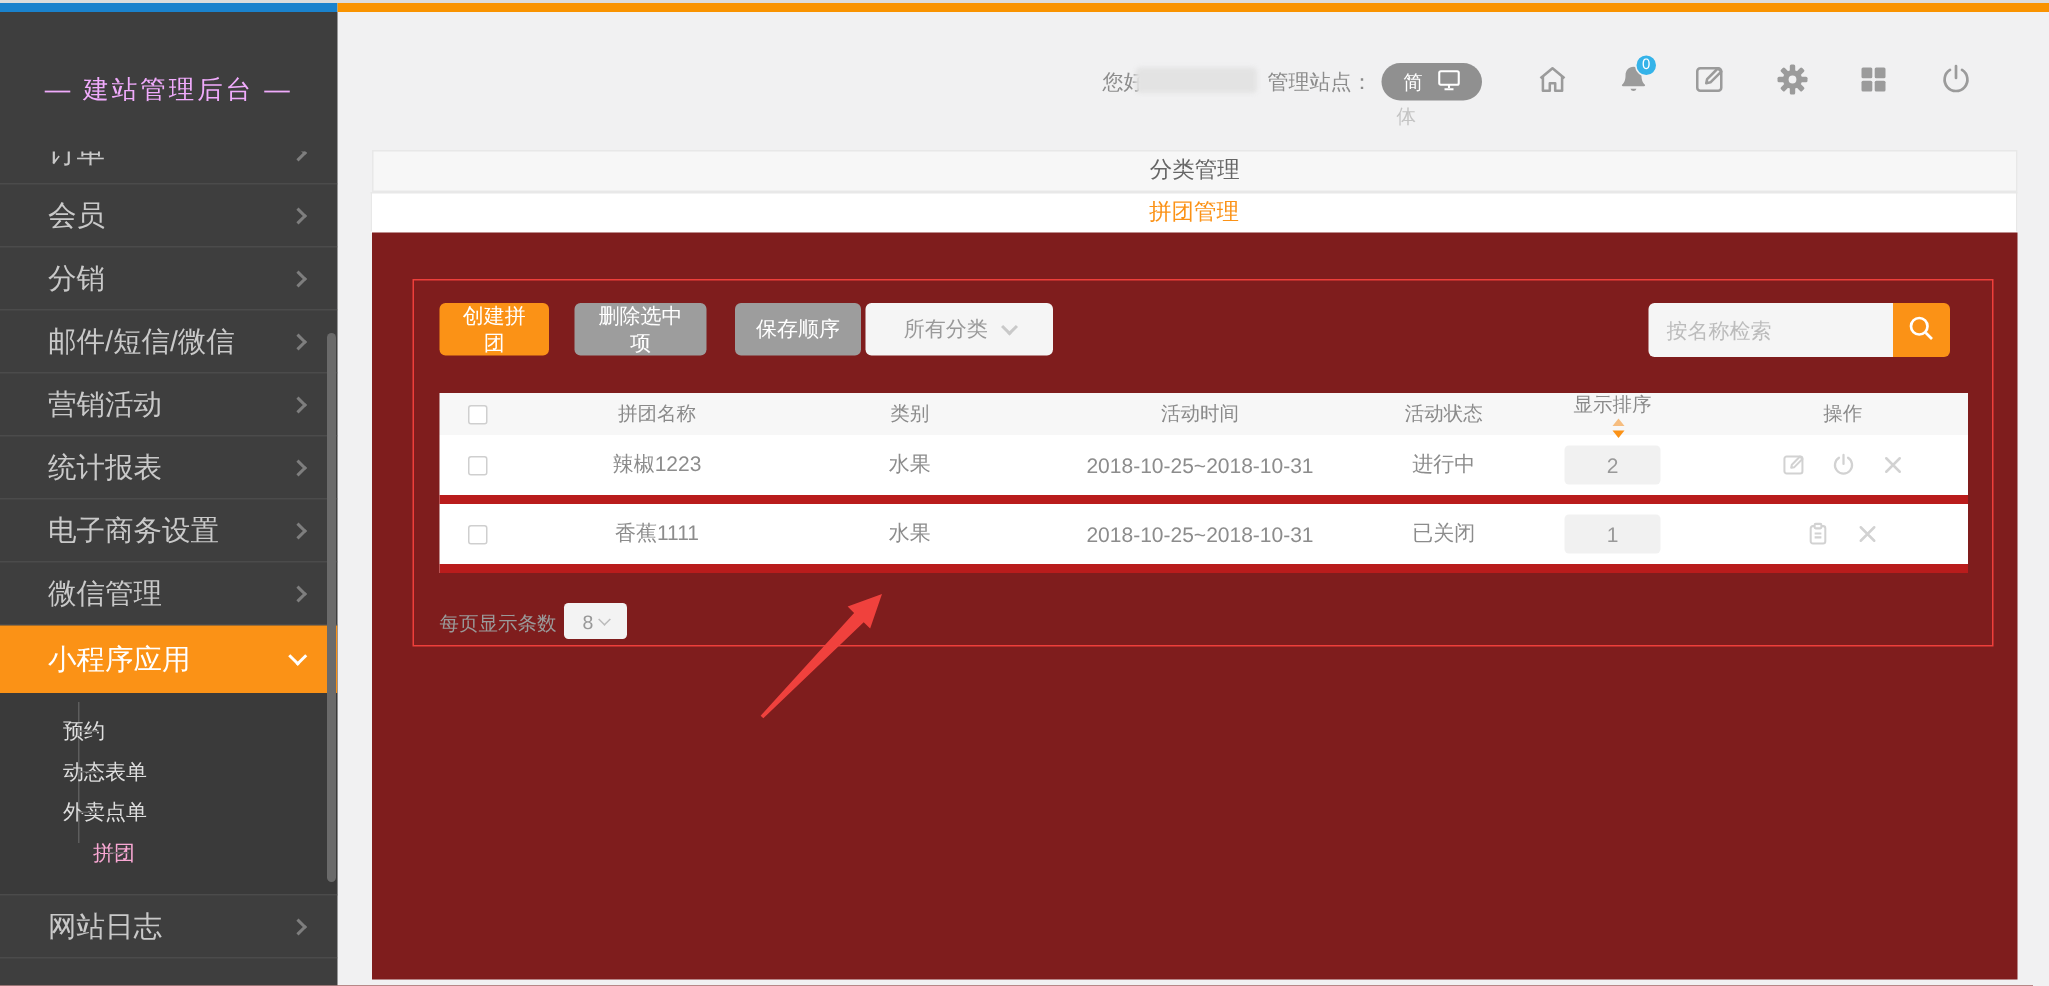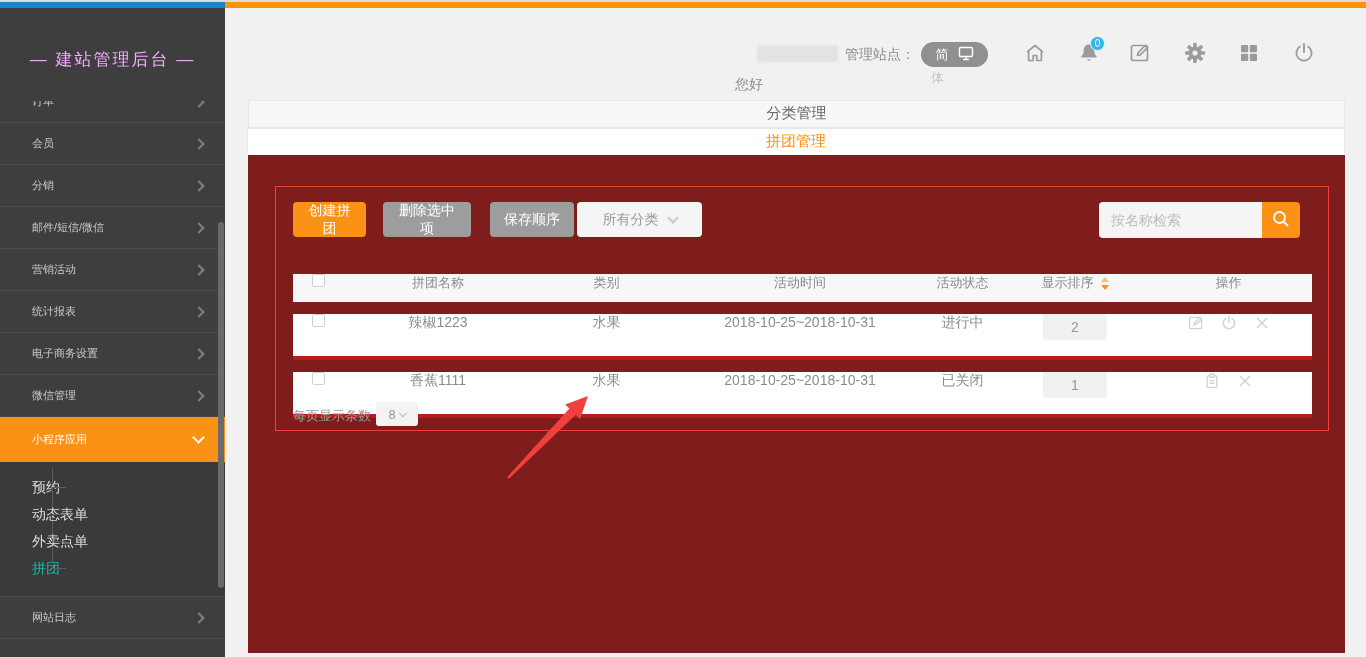--- a/index.html
+++ b/index.html
@@ -12,35 +12,35 @@
   }
   
   .strip-light { position:absolute; top:0; left:0; right:0; height:2px; background:#dcdcdc; }
   .strip-blue  { position:absolute; top:2px; left:0; width:225px; height:6px; background:#1a82cd; }
   .strip-orange{ position:absolute; top:2px; left:225px; right:0; height:6px; background:#f99300; }
 
   
   .sidebar { position:absolute; top:8px; left:0; width:225px; height:649px; background:#3e3e3e; overflow:hidden; }
   .sb-title { margin-top:40px; text-align:center; color:#f0abfc; font-size:17px; letter-spacing:2px; white-space:nowrap; }
   .sb-menu { position:absolute; top:93px; left:0; right:0; bottom:0; overflow:hidden; }
-  .sb-item { height:42px; padding:0 22px 0 32px; color:#c9c9c9; font-size:11px;
+  .sb-item { height:42px; padding:0 22px 0 32px; color:#c9c9c9; font-size:19px;
              border-bottom:1px solid #4b4b4b; display:flex; justify-content:space-between; align-items:center; cursor:pointer; }
   .sb-item.partial { margin-top:-20px; }
   .chev-r { width:8px; height:8px; border-top:2px solid #7e7e7e; border-right:2px solid #7e7e7e; transform:rotate(45deg); flex:0 0 auto; }
   .sb-item.active { background:#fb9216; color:#fff; height:45px; border-bottom:none; }
   .chev-d { width:9px; height:9px; border-right:2px solid #fff; border-bottom:2px solid #fff; transform:rotate(45deg); margin-top:-4px; }
   .sb-sub { position:relative; background:#3a3a3a; padding:12px 0 14px; border-bottom:1px solid #4b4b4b; }
   .sb-sub::before { content:""; position:absolute; left:52px; top:6px; width:1px; height:94px; background:#5d5d5d; }
-  .sb-sub-item { position:relative; height:27px; line-height:27px; padding-left:32px; color:#dedede; font-size:14px; cursor:pointer; }
+  .sb-sub-item { position:relative; height:27px; line-height:27px; padding-left:42px; color:#dedede; font-size:14px; cursor:pointer; }
   .sb-sub-item::before { content:""; position:absolute; left:52px; top:13px; width:14px; height:1px; background:#5d5d5d; }
-  .sb-sub-item.active { color:#14b8a6; }
+  .sb-sub-item.active { color:#f9a8d4;margin-left:20px; }
   .sb-scroll { position:absolute; right:1px; top:214px; width:6px; height:366px; background:#6a6a6a; border-radius:3px; }
 
   
-  .greet     { position:absolute; top:46px; left:735px; font-size:14px; color:#8c8c8c;margin-top:30px; }
+  .greet     { position:absolute; top:46px; left:735px; font-size:14px; color:#8c8c8c; }
   .blurblock { position:absolute; top:45px; left:757px; width:81px; height:17px; background:#e3e3e3; border-radius:3px; filter:blur(1.3px); }
   .sitelabel { position:absolute; top:46px; left:845px; font-size:14px; color:#8c8c8c; }
   .langpill  { position:absolute; top:42px; left:921px; width:67px; height:25px; background:#909090; border-radius:13px;
                color:#fff; display:flex; align-items:center; justify-content:center; gap:9px; font-size:13px; cursor:pointer; }
   .langoverflow { position:absolute; top:69px; left:931px; font-size:13px; color:#c3c3c3; }
   .hicon { position:absolute; top:41px; width:24px; height:24px; cursor:pointer; }
   .hicon svg { width:24px; height:24px; }
   .badge { position:absolute; top:36px; left:1090px; min-width:15px; height:15px; border-radius:8px; background:#35b3e9;
            color:#fff; font-size:10px; line-height:13px; text-align:center; padding:0 2px; border:1px solid #f1f1f2; }
 
@@ -65,29 +65,29 @@
               display:flex; align-items:center; justify-content:center; gap:10px; font-size:14px; color:#999; cursor:pointer; }
   .chev-dd { width:8px; height:8px; border-right:2px solid #c9c9c9; border-bottom:2px solid #c9c9c9; transform:rotate(45deg); margin-top:-4px; }
   .search-input { position:absolute; top:47px; left:851px; width:163px; height:36px; background:#f5f5f5; border:none;
                   border-radius:4px 0 0 4px; padding:0 12px; font-size:14px; color:#666; font-family:inherit; outline:none; }
   .search-input::placeholder { color:#bcbcbc; }
   .search-btn { position:absolute; top:47px; left:1014px; width:38px; height:36px; background:#fb9216; border:none;
                 border-radius:0 4px 4px 0; cursor:pointer; display:flex; align-items:center; justify-content:center; }
 
   
   .tbl { position:absolute; left:45px; top:107px; width:1019px; font-size:14px; color:#8c8c8c; }
-  .trow { display:flex; align-items:flex-start;margin-top:12px; }
+  .trow { display:flex; align-items:center; }
   .thead { height:28px; background:#f7f7f7; font-size:13px; color:#8a8a8a; }
-  .tr { height:46px; border-bottom:4px solid #b91c1c; background:#fff; }
+  .tr { height:46px; border-bottom:6px solid #b91c1c; background:#fff; }
   .c-check  { width:50px;  display:flex; justify-content:center; }
   .c-name   { width:190px; text-align:center; }
   .c-cat    { width:147px; text-align:center; }
   .c-time   { width:240px; text-align:center; }
   .c-status { width:85px;  text-align:center; }
-  .c-order  { width:140px; display:flex; justify-content:center; align-items:center; }
+  .c-order  { width:140px; display:flex; justify-content:center; align-items:center;flex-direction:column; }
   .c-actions{ width:167px; display:flex; justify-content:center; align-items:center; gap:15px; }
   .cb { width:13px; height:13px; border:1px solid #cfcfcf; border-radius:2px; background:#fff; cursor:pointer; }
   .sort-arrows { display:inline-flex; flex-direction:column; gap:3px; margin-left:7px; vertical-align:1px; }
   .sa-up   { width:0; height:0; border-left:4px solid transparent; border-right:4px solid transparent; border-bottom:5px solid #f6bd7f; }
   .sa-down { width:0; height:0; border-left:4px solid transparent; border-right:4px solid transparent; border-top:5px solid #fb9216; }
   .order-box { width:64px; height:26px; background:#f1f1f1; border-radius:3px; color:#999; display:flex;
                align-items:center; justify-content:center; font-size:14px; cursor:text; }
   .aicon { width:18px; height:18px; cursor:pointer; }
   .aicon svg { width:18px; height:18px; }
 

